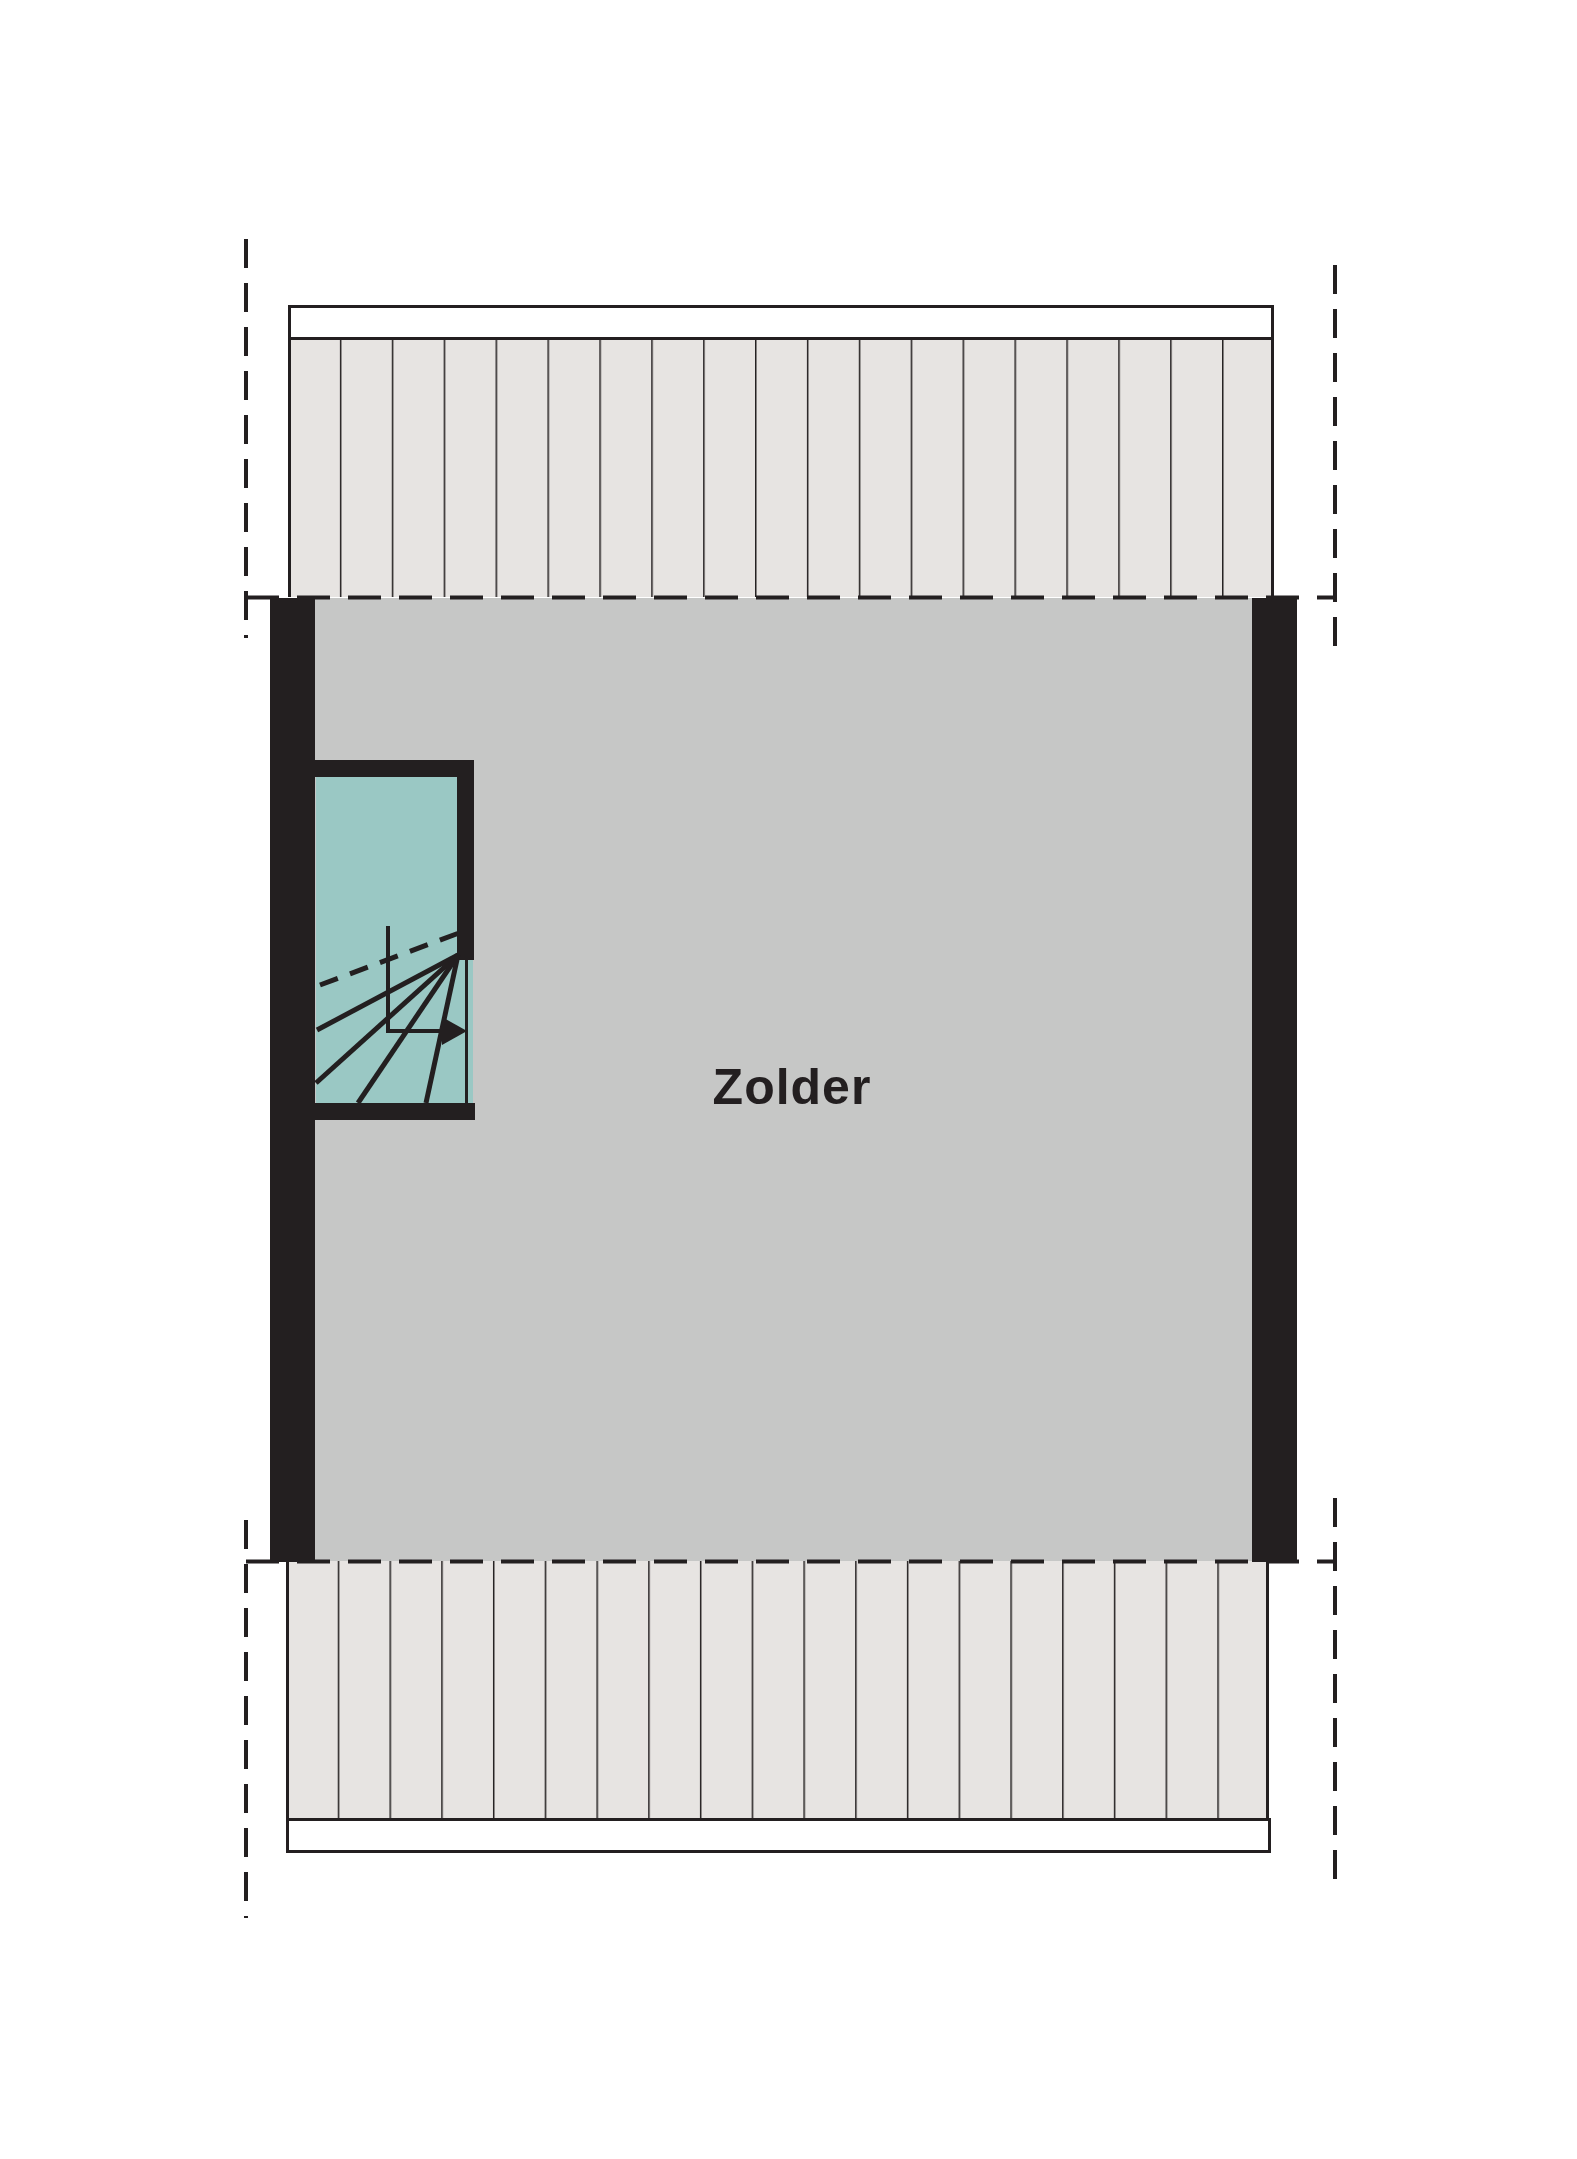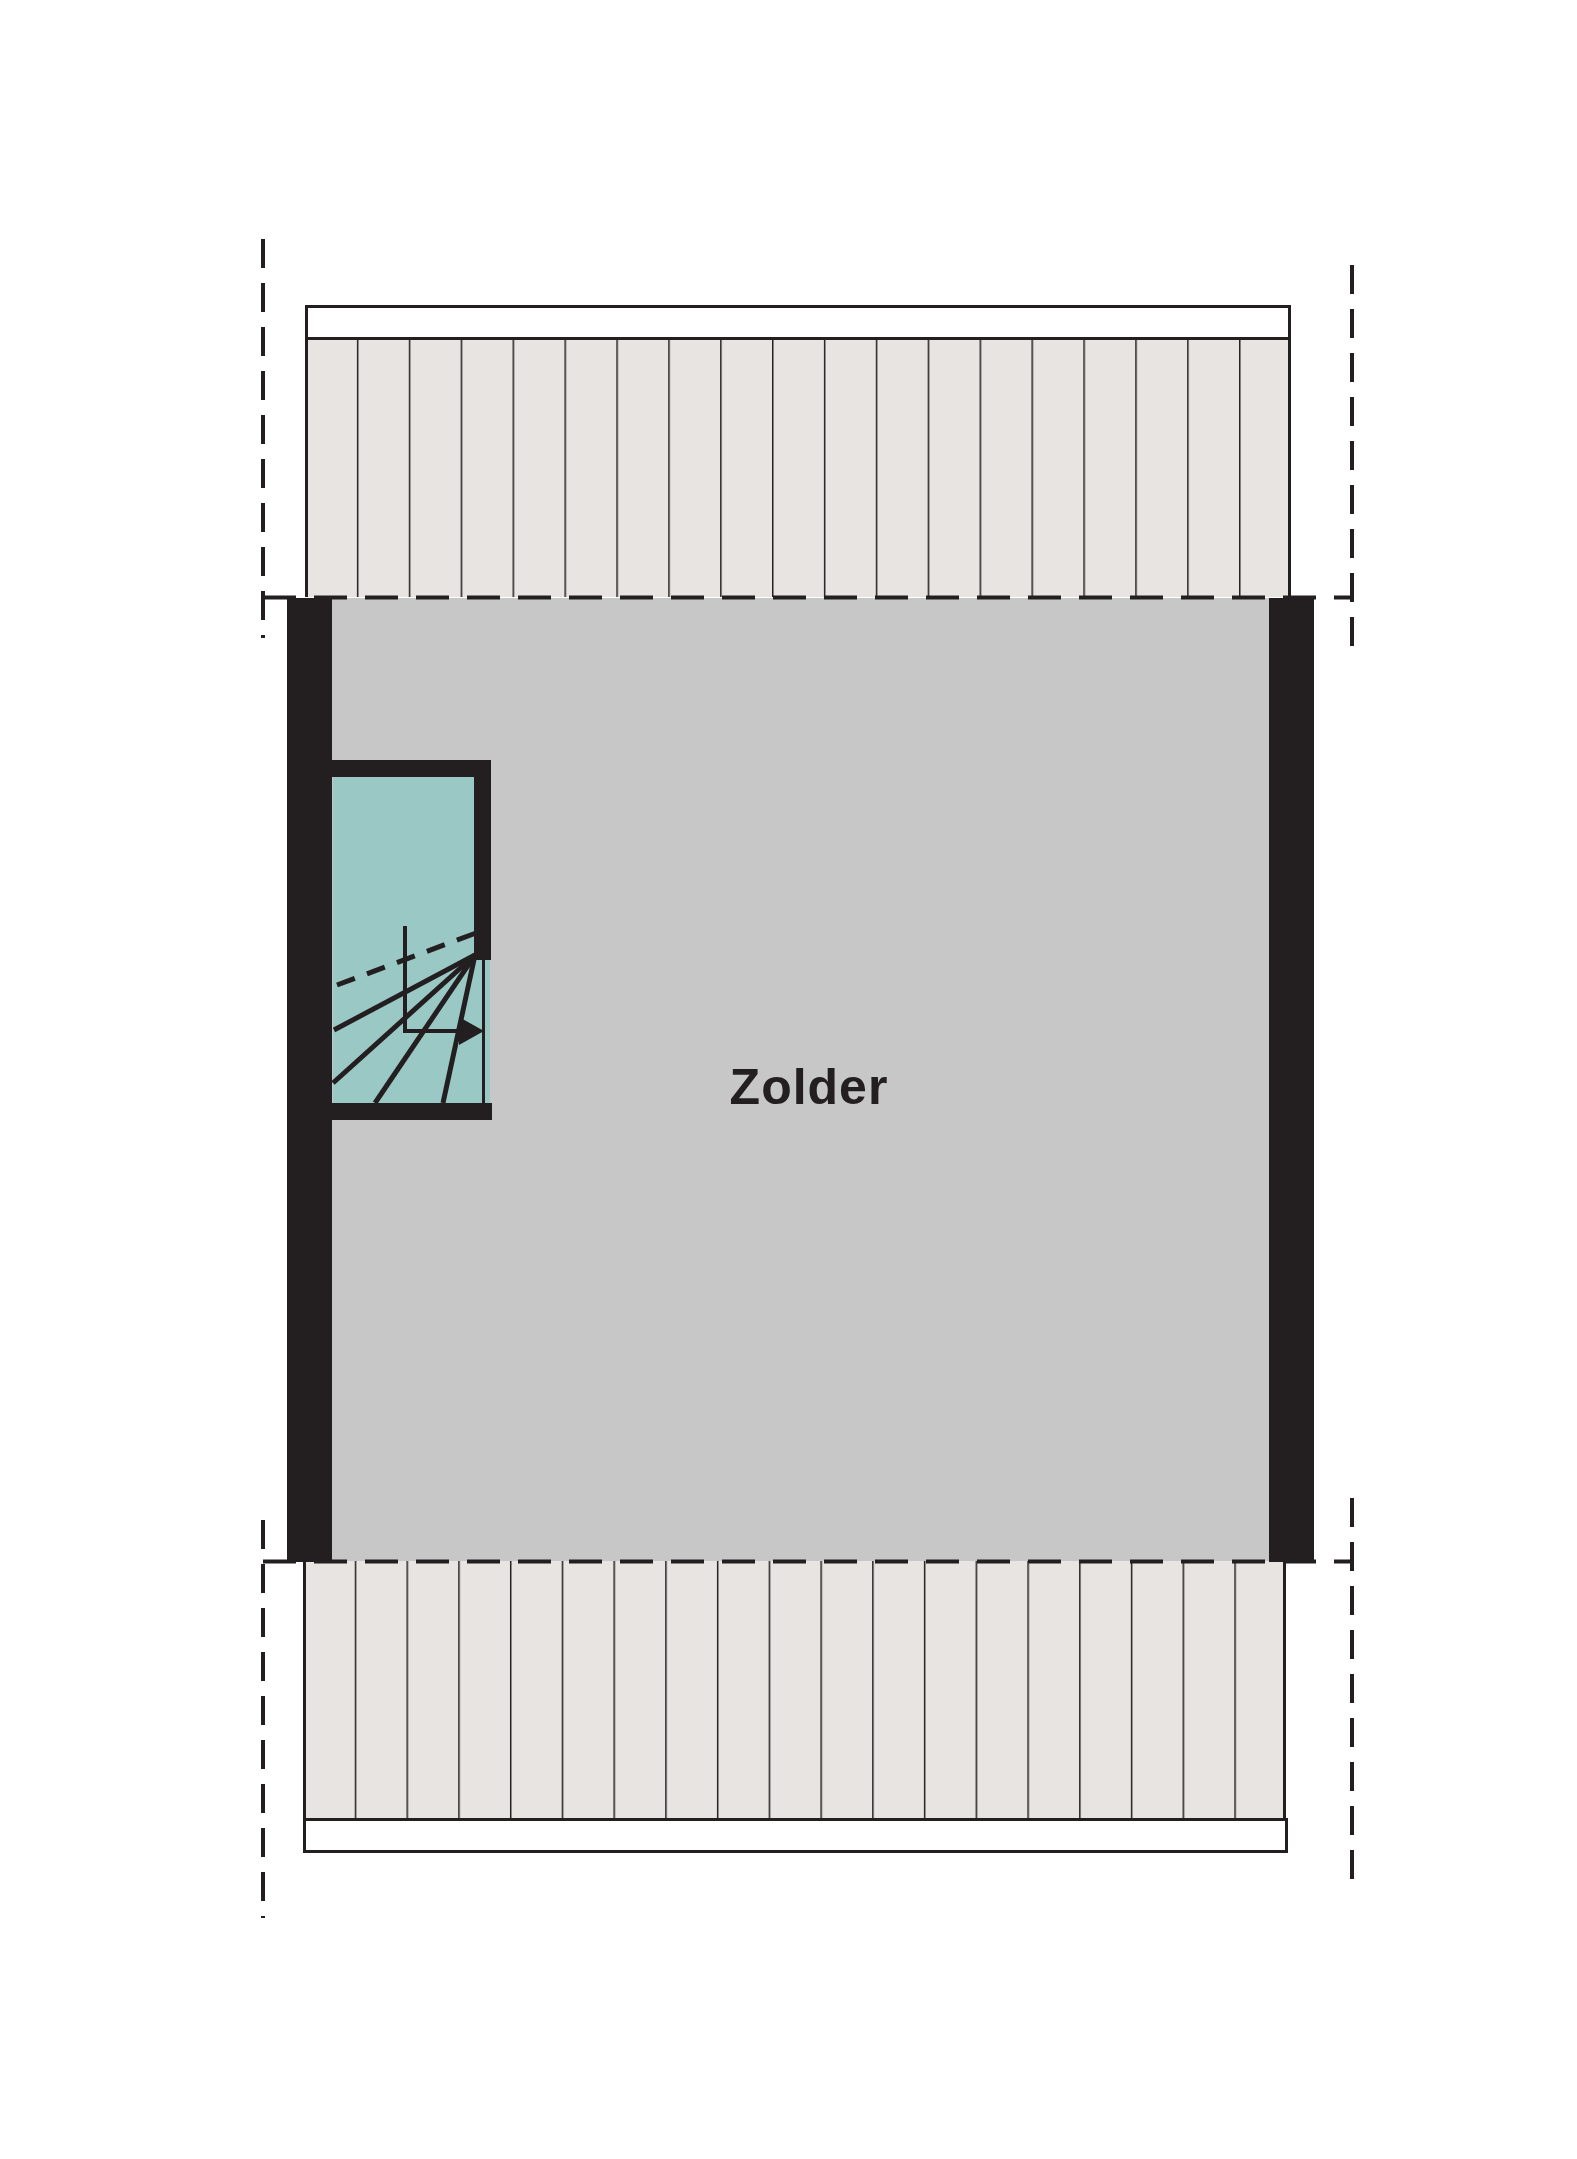--- a/index.html
+++ b/index.html
@@ -7,21 +7,20 @@
     padding: 0;
     background: #ffffff;
     font-family: "Liberation Sans", sans-serif;
   }
   .canvas {
     position: relative;
     width: 1348px;
     height: 2159px;
     background: var(--color-background, #ffffff);
     overflow: hidden;
-    padding-left: 17px;
   }
   svg { display: block; }
 
   .wall        { fill: var(--color-wall, #231f20); }
   .floor       { fill: var(--color-floor, #c6c7c6); }
   .roof-fill   { fill: var(--color-roof, #e7e4e2); }
   .stair-fill  { fill: var(--color-stairs, #9ac8c4); }
   .outline     { fill: none; stroke: var(--color-line, #231f20); stroke-width: 3; }
   .hatch-line  { stroke: var(--color-line, #231f20); stroke-width: 3; }
   .edge-line   { stroke: var(--color-line, #231f20); stroke-width: 3; }

